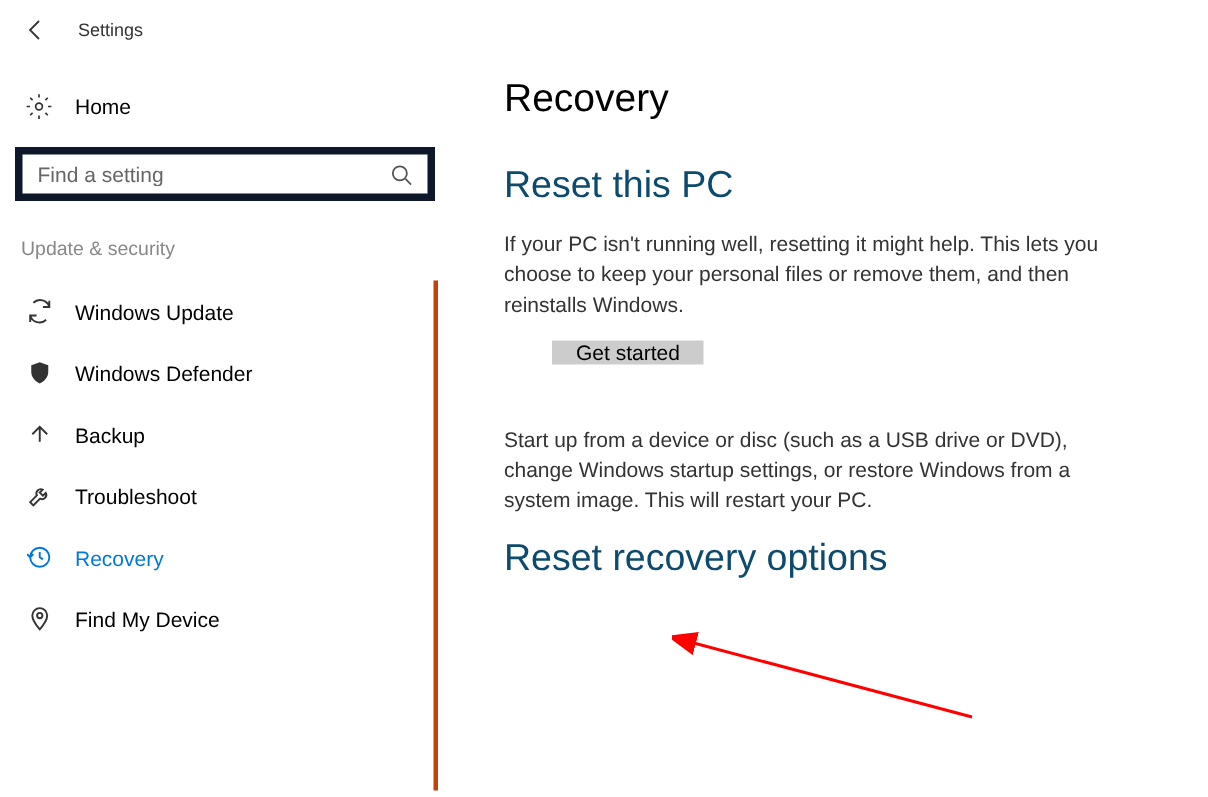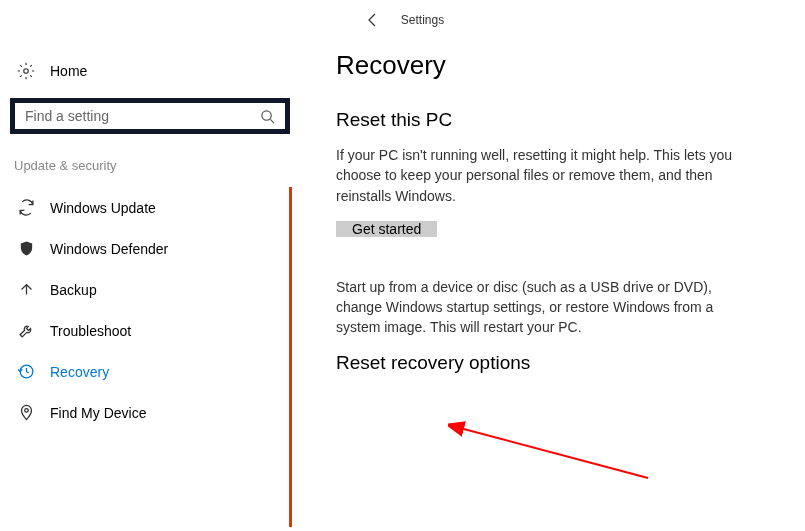--- a/index.html
+++ b/index.html
@@ -14,21 +14,20 @@
       height: 531px;
       overflow: hidden;
       position: relative;
     }
     .header {
       display: flex;
       align-items: center;
       padding: 8px 12px;
       font-size: 12px;
       color: #333;
-      justify-content: center;
     }
     .back-btn {
       width: 24px;
       height: 24px;
       display: flex;
       align-items: center;
       justify-content: center;
       margin-right: 16px;
       cursor: pointer;
     }
@@ -116,41 +115,42 @@
       flex: 1;
       padding: 10px 30px 0 36px;
     }
     .page-title {
       font-size: 26px;
       font-weight: 400;
       color: #000;
       margin-bottom: 28px;
     }
     .section-title {
-      font-size: 19px;
+      font-size: 25px;
       font-weight: 400;
-      color: #000000;
+      color: #0c4a6e;
       margin-bottom: 14px;
     }
     .section-desc {
       font-size: 14px;
       color: #333;
       line-height: 1.45;
       margin-bottom: 14px;
       max-width: 420px;
     }
     .btn {
       background: #cccccc;
       border: none;
       padding: 0 16px;
       font-size: 14px;
       color: #000;
       cursor: pointer;
       margin-bottom: 40px;
       font-family: inherit;
+      margin-left: 32px;
     }
     .arrow-annotation {
       position: absolute;
       left: 448px;
       top: 420px;
       pointer-events: none;
     }
   </style>
 </head>
 <body>

